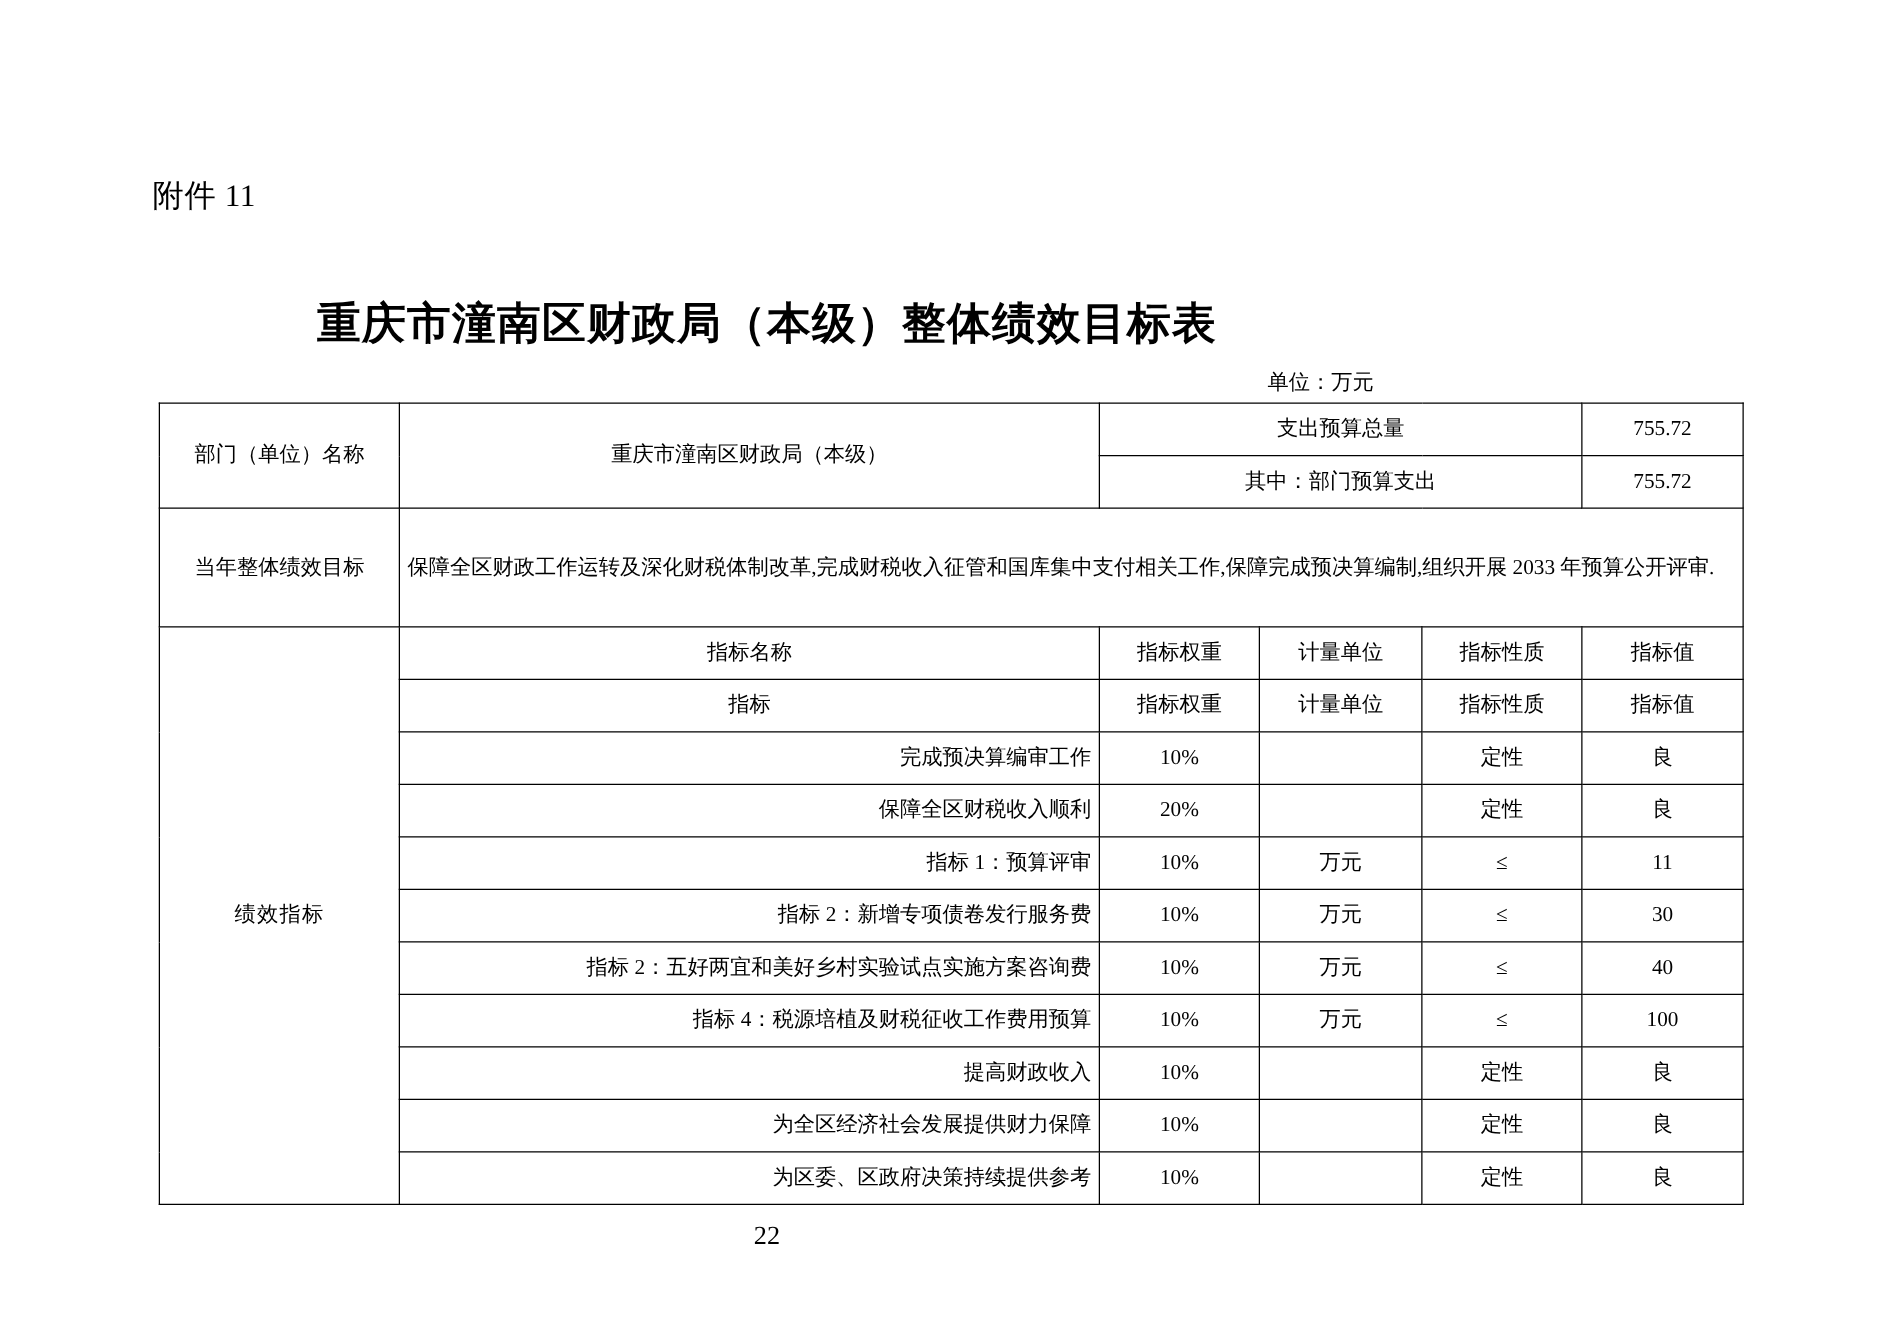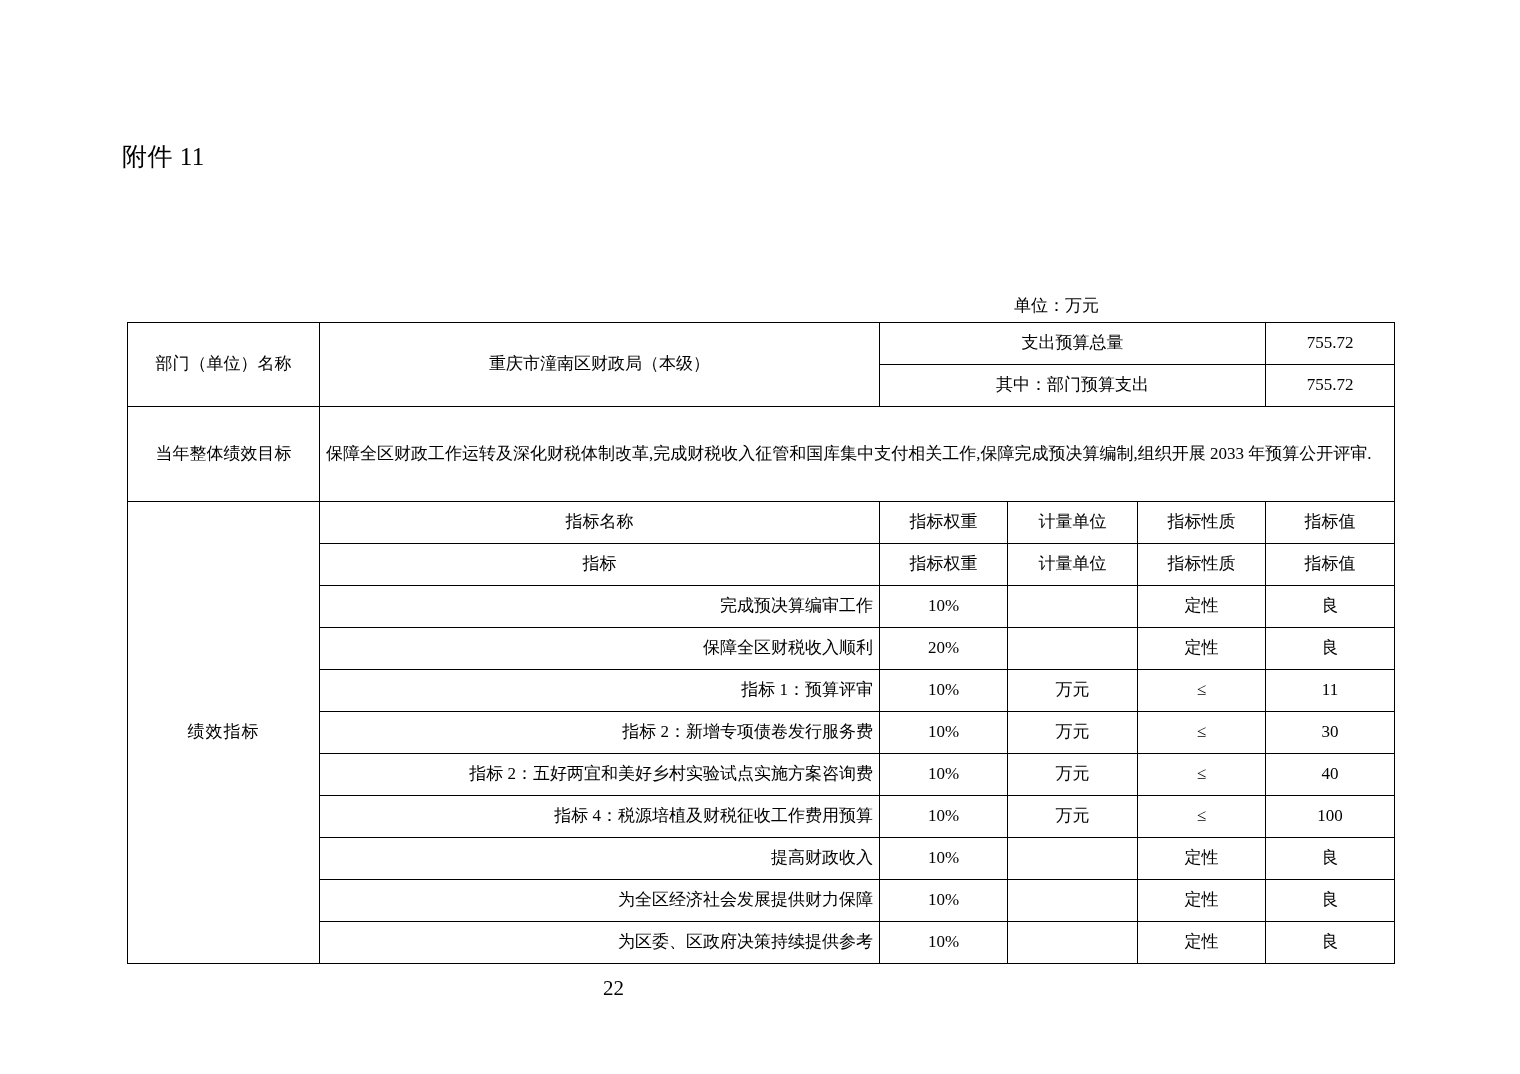--- a/index.html
+++ b/index.html
@@ -93,20 +93,21 @@
     font-size: 21px;
   }
 </style>
 </head>
 <body>
 
 <div class="page">
 
   <div class="attachment-label">附件 11</div>
 
+  <div class="doc-title">重庆市潼南区财政局（本级）整体绩效目标表</div>
 
   <div class="unit-note">单位：万元</div>
 
   <table class="main">
     <colgroup>
       <col style="width:192px">
       <col style="width:560px">
       <col style="width:128px">
       <col style="width:130px">
       <col style="width:128px">

